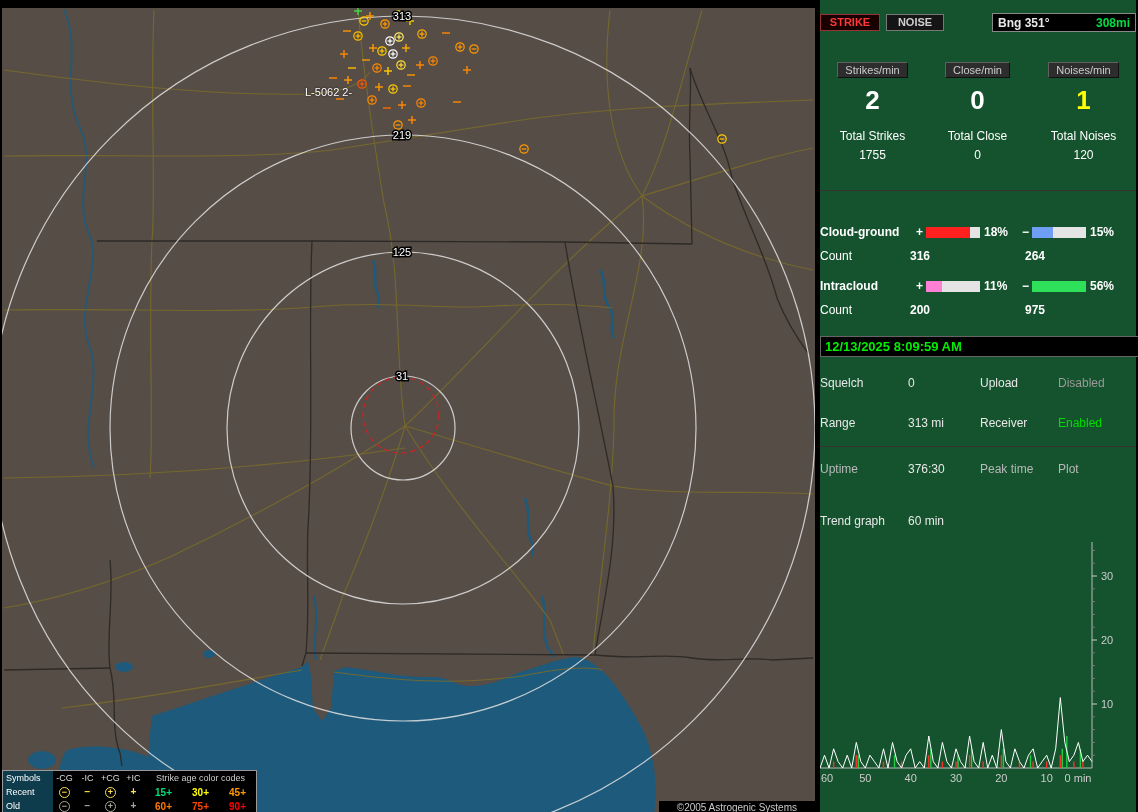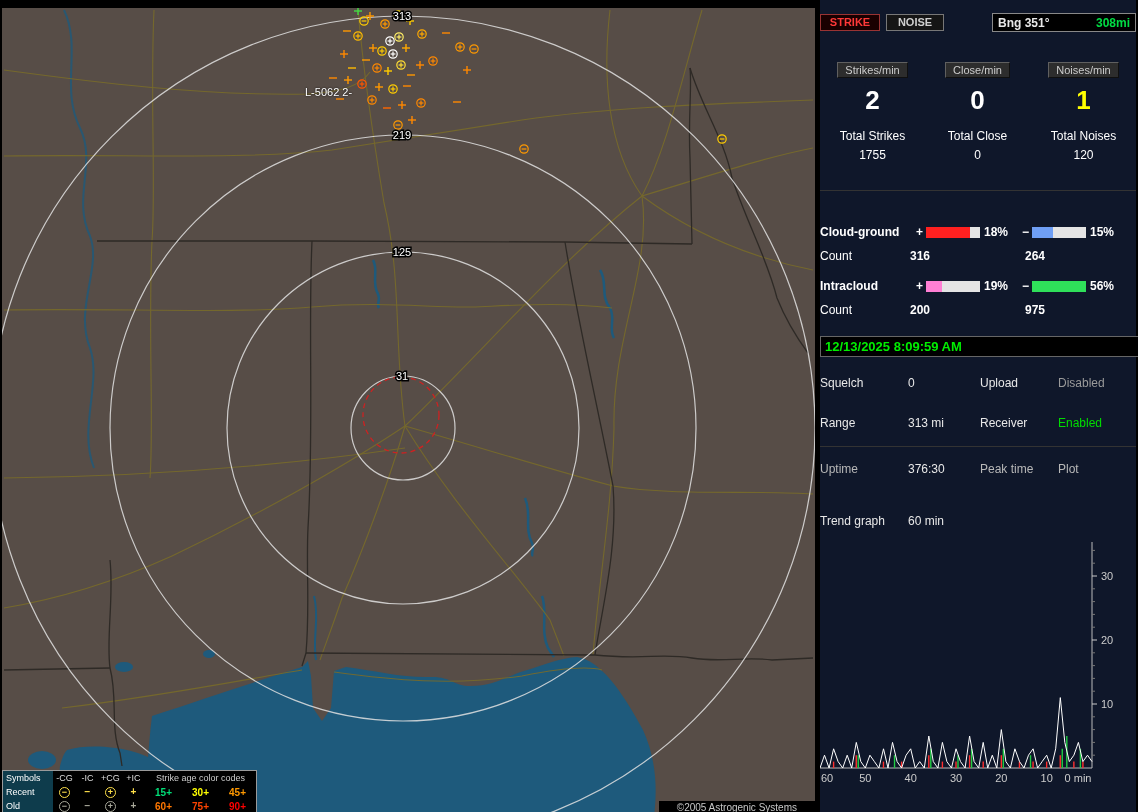--- a/index.html
+++ b/index.html
@@ -16,21 +16,21 @@
   .lg-label{background:#0e3c4c;color:#fff;padding-left:3px;height:14px;line-height:14px;}
   .lg-hdr{color:#ddd;text-align:center;}
   .lg-agehdr{grid-column:6/9;color:#ccc;text-align:center;}
   .lg-sym-cell{text-align:center;}
   .sym{font-weight:bold;font-size:10px;line-height:10px;}
   .circ{display:inline-block;width:9px;height:9px;line-height:8px;border:1px solid currentColor;border-radius:50%;font-size:9px;text-align:center;}
   .recent{color:#ffe14a;}
   .old{color:#a8a89a;}
   .age{font-weight:bold;font-size:10px;text-align:center;}
   
-  #panel{position:absolute;left:820px;top:0;width:316px;height:812px;background:#0f172a;font-size:12px;}
+  #panel{position:absolute;left:820px;top:0;width:316px;height:812px;background:#14532d;font-size:12px;}
   .abs{position:absolute;}
   
   .chip{position:absolute;top:14px;height:15px;line-height:15px;text-align:center;font-size:11px;font-weight:bold;}
   #strike-btn{left:0;width:58px;border:1px solid #993333;background:#190000;color:#ff3838;}
   #noise-btn{left:66px;width:56px;border:1px solid #777;background:#151515;color:#cfcfcf;}
   #bng-box{position:absolute;top:13px;right:0;width:132px;height:17px;border:1px solid #888;background:#000;
            display:flex;justify-content:space-between;align-items:center;padding:0 5px;font-weight:bold;font-size:12px;}
   #bng-dist{color:#00dd44;}
   
   .col{position:absolute;width:105px;text-align:center;}
@@ -303,21 +303,21 @@
     <span class="cnt-v1">316</span>
     <span class="cnt-v2">264</span>
   </div>
 
   <div class="dist-row" style="top:279px">
     <span class="lbl">Intracloud</span>
     <span class="sign" style="left:96px">+</span>
     <span class="bar" style="left:106px">
         <span class="bar-fill" style="width: 30%; background: rgb(255, 127, 212);"></span>
       </span>
-    <span class="pct" style="left:164px">19%</span>
+    <span class="pct" style="left:164px">11%</span>
     <span class="sign" style="left:202px">−</span>
     <span class="bar" style="left:212px">
         <span class="bar-fill" style="width: 100%; background: rgb(47, 224, 90);"></span>
       </span>
     <span class="pct" style="left:270px">56%</span>
   </div>
   <div class="dist-row" style="top:303px">
     <span class="cnt-lbl">Count</span>
     <span class="cnt-v1">200</span>
     <span class="cnt-v2">975</span>

